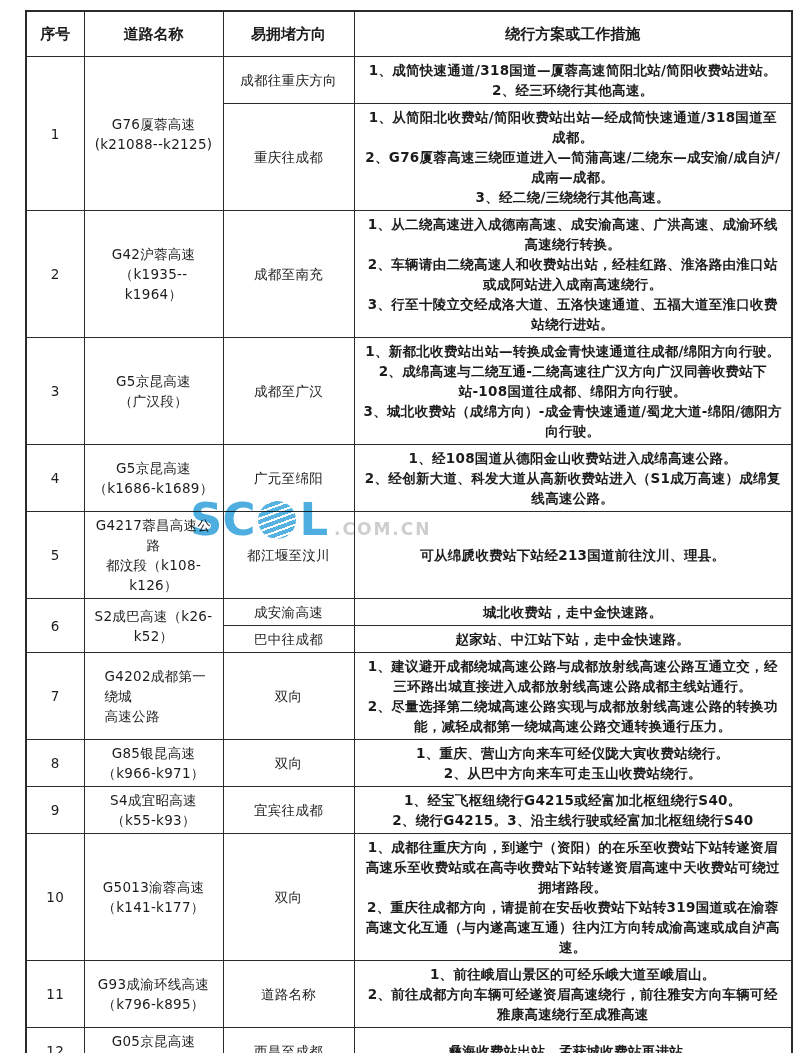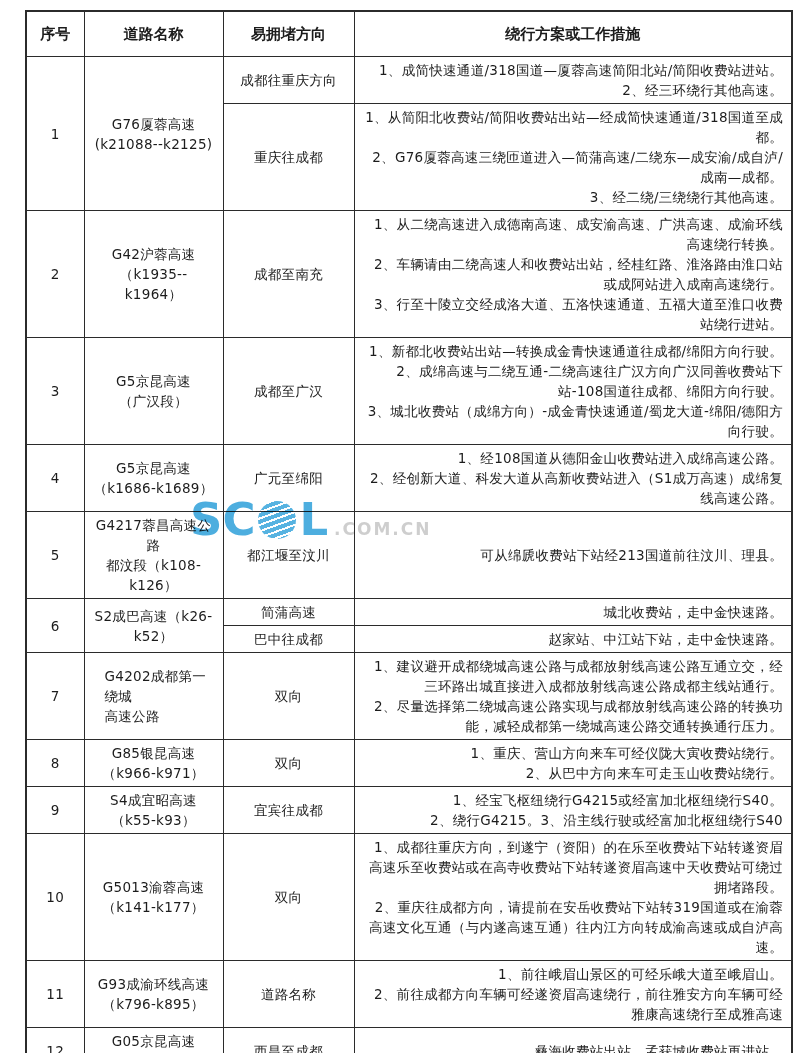--- a/index.html
+++ b/index.html
@@ -50,22 +50,23 @@
     vertical-align: middle;
     padding: 3px 8px;
   }
   td.c-no, td.c-road, td.c-dir {
     text-align: center;
     white-space: pre-line;
     padding: 3px 4px;
     margin-left: 8px;
   }
   td.c-measures {
-    text-align: right;
+    text-align: center;
     white-space: pre-line;
+    font-weight: bold;
   }
   
   .watermark {
     position: absolute;
     left: 190px;
     top: 492px;
     width: 330px;
     height: 60px;
     pointer-events: none;
     mix-blend-mode: multiply;
@@ -179,21 +180,21 @@
           <td class="c-road">G4217蓉昌高速公路
 都汶段（k108-
 k126）</td>
           <td class="c-dir">都江堰至汶川</td>
           <td class="c-measures">可从绵虒收费站下站经213国道前往汶川、理县。</td>
         </tr>
         <tr>
           <td class="c-no" rowspan="2">6</td>
           <td class="c-road" rowspan="2">S2成巴高速（k26-
 k52）</td>
-          <td class="c-dir">简蒲高速</td>
+          <td class="c-dir">成安渝高速</td>
           <td class="c-measures">城北收费站，走中金快速路。</td>
         </tr>
         <tr>
           <td class="c-dir">巴中往成都</td>
           <td class="c-measures">赵家站、中江站下站，走中金快速路。</td>
         </tr>
         <tr>
           <td class="c-no">7</td>
           <td class="c-road" style="text-align: left; padding-left: 20px;">G4202成都第一绕城
 高速公路</td>

